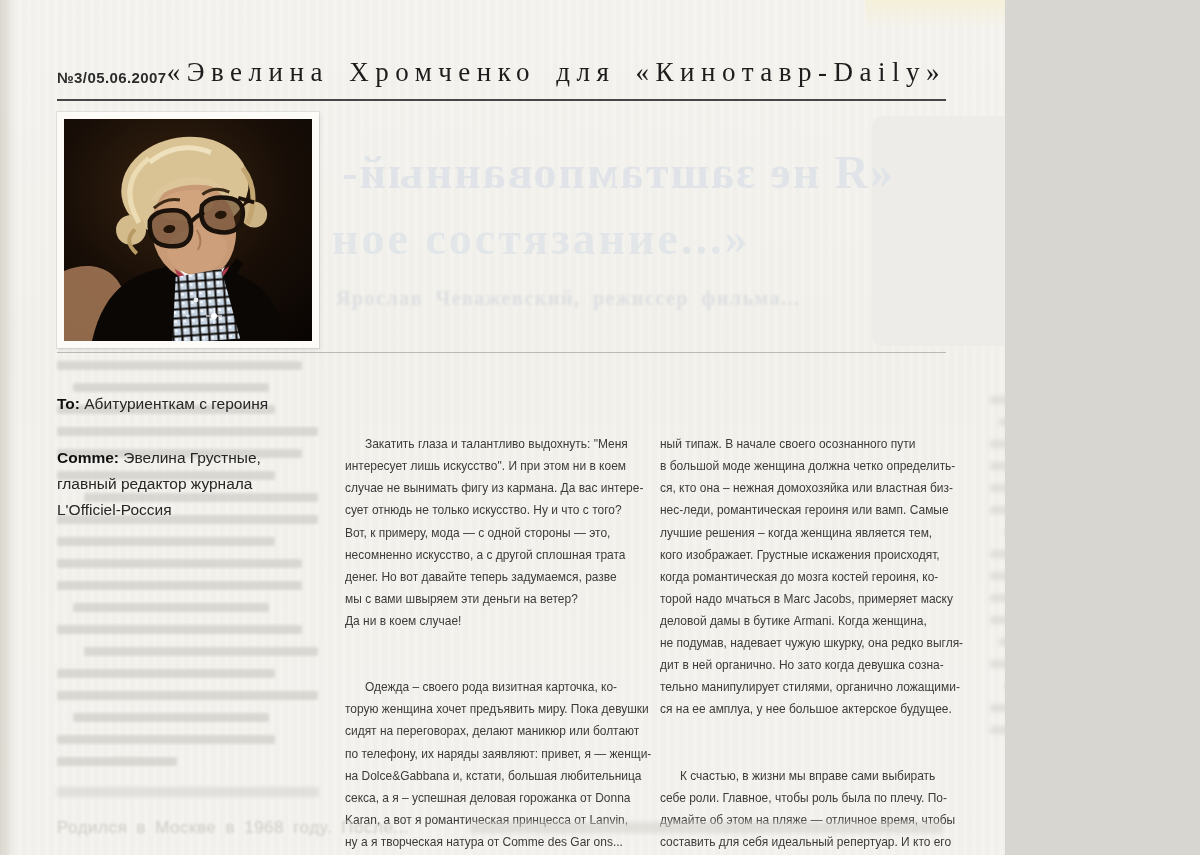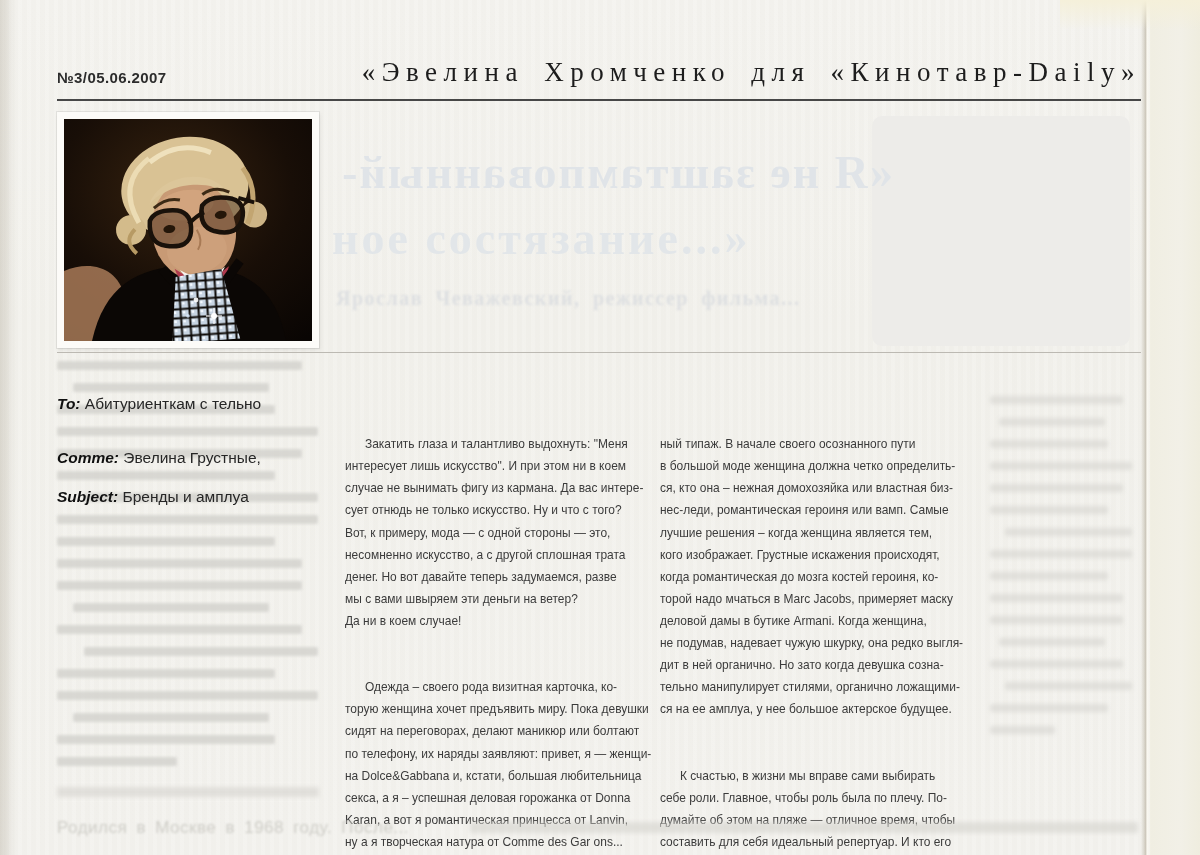--- a/index.html
+++ b/index.html
@@ -1,17 +1,17 @@
 <!DOCTYPE html>
 <html><head>
 <meta charset="utf-8">
 <style>
   html,body{margin:0;padding:0;background:#d8d6d0;}
   .page{
-    position:relative;width:1200px;height:855px;overflow:hidden;
+    position:relative;width:1005px;height:855px;overflow:hidden;
     background:linear-gradient(180deg,#f4f3ef 0%,#f2f1ec 38%,#f3f2ee 100%);
     font-family:"Liberation Sans",sans-serif;color:#3c3c3c;
   }
   .texture{position:absolute;inset:0;pointer-events:none;
     background:repeating-linear-gradient(90deg,rgba(255,255,255,.05) 0 4px,rgba(120,110,90,.015) 4px 9px);}
   .edge-left{position:absolute;left:0;top:0;bottom:0;width:16px;
     background:linear-gradient(90deg,rgba(175,168,152,.38),rgba(175,168,152,0));}
   .crease{position:absolute;left:1141px;top:0;bottom:0;width:10px;
     background:linear-gradient(90deg,rgba(0,0,0,0),rgba(160,150,128,.45) 45%,rgba(252,250,242,.8) 62%,rgba(0,0,0,0));}
   .edge-right{position:absolute;left:1150px;right:0;top:0;bottom:0;
@@ -59,21 +59,21 @@
 
   
   .photo-frame{position:absolute;left:57px;top:112px;width:262px;height:236px;
     background:#fcfbf8;box-shadow:0 0 0 1px rgba(0,0,0,.07), 1px 2px 4px rgba(0,0,0,.08);
     padding:7px;box-sizing:border-box;}
   .photo-frame svg{display:block;}
 
   
   .memo{position:absolute;left:57px;top:391px;width:286px;font-size:15.5px;
     line-height:26px;color:#262626;}
-  .memo b{font-weight:700;color:#101010;font-style:italic;}
+  .memo b{font-weight:700;color:#101010;}
   .memo .gap-a{height:28px;}
   .memo .gap-b{height:13px;}
   .memo-lines{white-space:pre-line;}
 
   
   .col{position:absolute;top:389px;font-size:13.6px;line-height:22.1px;color:#3b3b3b;
     transform:scaleX(0.88);transform-origin:left top;white-space:pre;overflow:hidden;}
   .col2{left:345px;width:356px;}
   .col3{left:660px;width:362px;}
   .col .para{margin:0;}
@@ -169,32 +169,30 @@
       <div class="gbar"></div>
       <div class="gbar"></div>
     <div class="gbar"></div>
       <div class="gbar"></div>
       <div class="gbar"></div>
   </div>
 
   <div class="memo">
     <div>
       <b>To:</b>
-      <span>Абитуриенткам с тельно</span>
+      <span>Абитуриенткам с героиня</span>
     </div>
     <div class="gap-a"></div>
     <div>
       <b>Comme:</b>
       <span>Эвелина Грустные,</span>
+      <div class="memo-lines">главный редактор журнала
+L'Officiel-Россия</div>
     </div>
     <div class="gap-b"></div>
-    <div>
-      <b>Subject:</b>
-      <span>Бренды и амплуа</span>
-    </div>
   </div>
 
   <div class="col col2">
     <p class="para">      Закатить глаза и талантливо выдохнуть: "Меня
 интересует лишь искусство". И при этом ни в коем
 случае не вынимать фигу из кармана. Да вас интере-
 сует отнюдь не только искусство. Ну и что с того?
 Вот, к примеру, мода — с одной стороны — это,
 несомненно искусство, а с другой сплошная трата
 денег. Но вот давайте теперь задумаемся, разве

